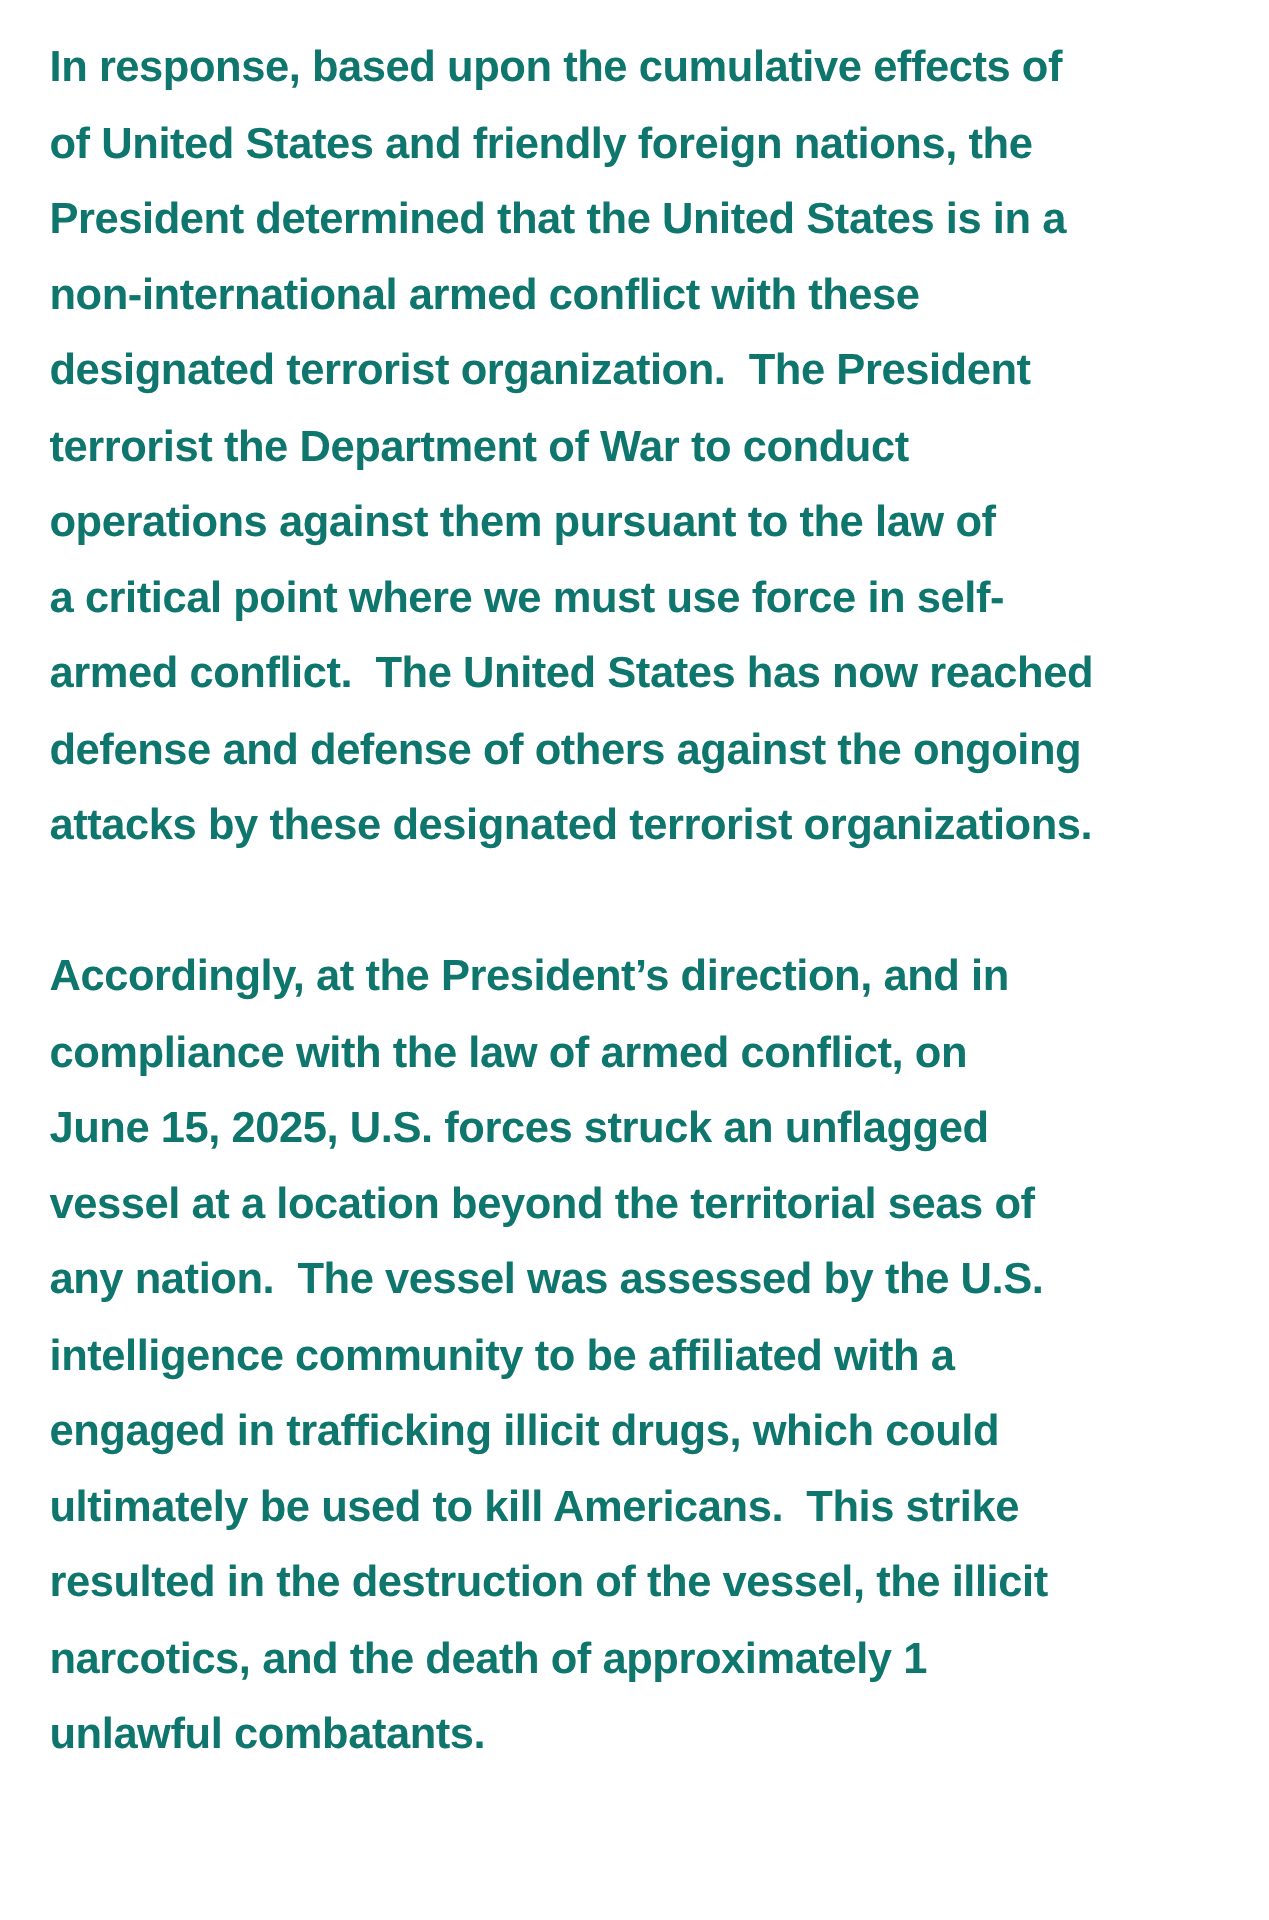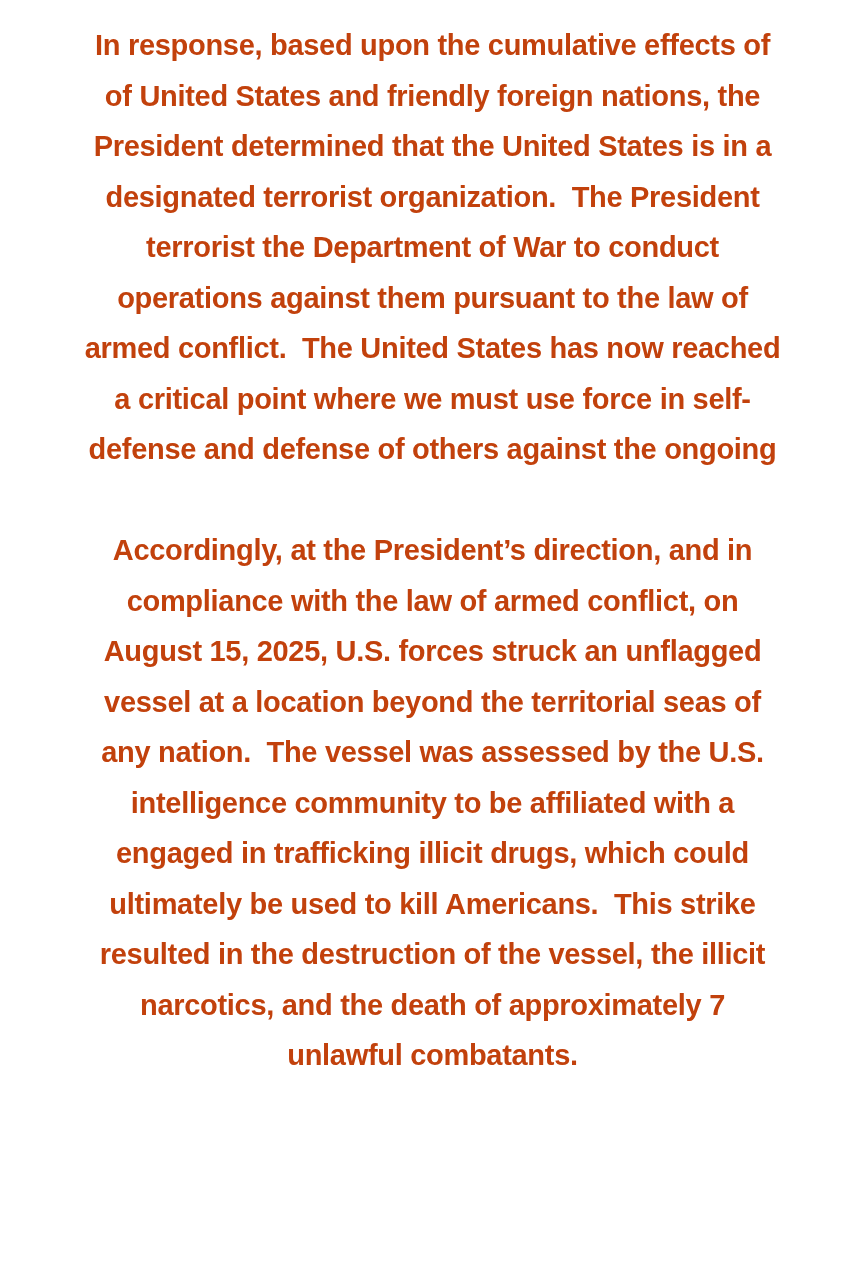--- a/index.html
+++ b/index.html
@@ -10,22 +10,21 @@
     .page {
       position: relative;
       width: 846px;
       height: 1180px;
       box-sizing: border-box;
       background: #ffffff;
       padding: 20px 14px 0 33px;
       overflow: hidden;
       font-family: "Liberation Sans", "DejaVu Sans", sans-serif;
       font-weight: 700;
-      color: #c2410c;
-      text-align: center;
+      color: #0f766e;
     }
     .paragraph {
       margin: 0;
     }
     .paragraph + .paragraph {
       margin-top: 50.5px; 
     }
     .line {
       font-size: 29px;
       line-height: 50.5px;
@@ -35,35 +34,37 @@
   </style>
 </head>
 <body>
 
 <div class="page">
 
   <div class="paragraph">
     <div class="line">In response, based upon the cumulative effects of</div>
     <div class="line">of United States and friendly foreign nations, the</div>
     <div class="line">President determined that the United States is in a</div>
+    <div class="line">non-international armed conflict with these</div>
     <div class="line">designated terrorist organization.  The President</div>
     <div class="line">terrorist the Department of War to conduct</div>
     <div class="line">operations against them pursuant to the law of</div>
+    <div class="line">a critical point where we must use force in self-</div>
     <div class="line">armed conflict.  The United States has now reached</div>
-    <div class="line">a critical point where we must use force in self-</div>
     <div class="line">defense and defense of others against the ongoing</div>
+    <div class="line">attacks by these designated terrorist organizations.</div>
   </div>
 
   <div class="paragraph">
     <div class="line">Accordingly, at the President’s direction, and in</div>
     <div class="line">compliance with the law of armed conflict, on</div>
-    <div class="line">August 15, 2025, U.S. forces struck an unflagged</div>
+    <div class="line">June 15, 2025, U.S. forces struck an unflagged</div>
     <div class="line">vessel at a location beyond the territorial seas of</div>
     <div class="line">any nation.  The vessel was assessed by the U.S.</div>
     <div class="line">intelligence community to be affiliated with a</div>
     <div class="line">engaged in trafficking illicit drugs, which could</div>
     <div class="line">ultimately be used to kill Americans.  This strike</div>
     <div class="line">resulted in the destruction of the vessel, the illicit</div>
-    <div class="line">narcotics, and the death of approximately 7</div>
+    <div class="line">narcotics, and the death of approximately 1</div>
     <div class="line">unlawful combatants.</div>
   </div>
 
 </div>
 
 </body></html>

